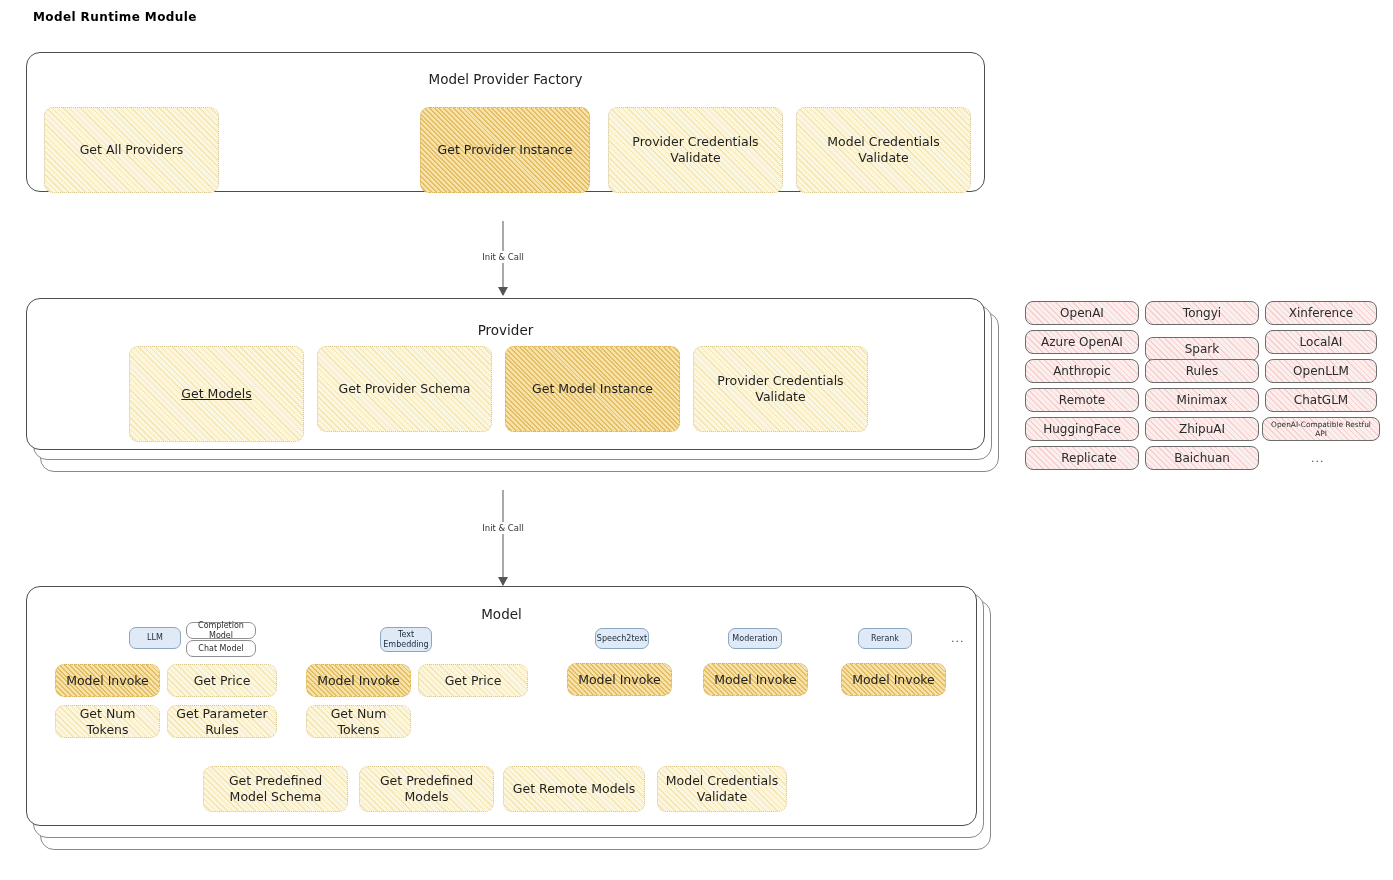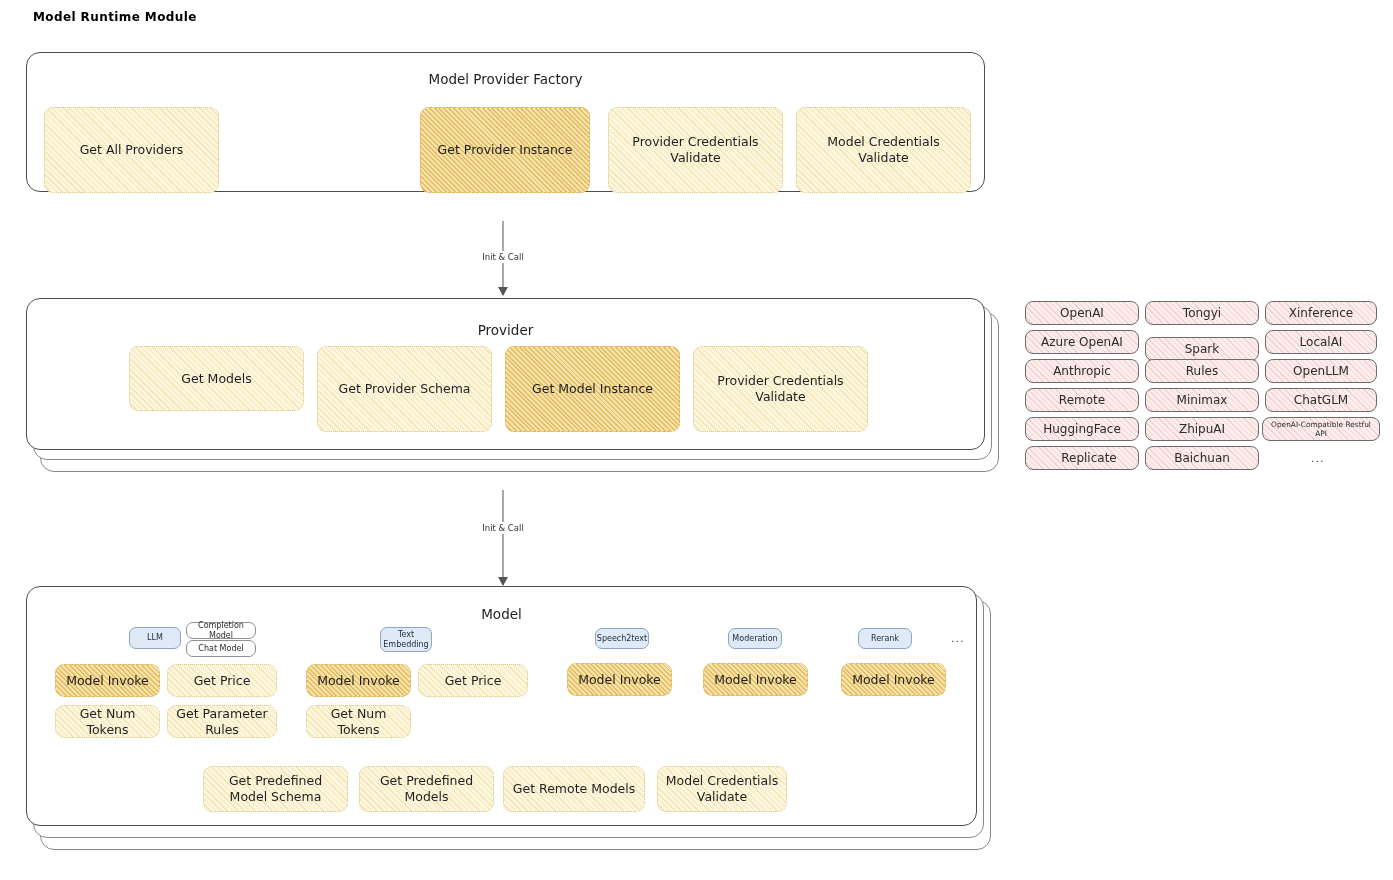--- a/index.html
+++ b/index.html
@@ -117,21 +117,21 @@
     <div class="head"></div>
     <div class="lbl" style="top:30px;">Init &amp; Call</div>
   </div>
 
   <div class="panel ghost" style="left:40px; top:312px; width:959px; height:160px;"></div>
   <div class="panel ghost" style="left:33px; top:305px; width:959px; height:155px;"></div>
   <div class="panel" style="left:26px; top:298px; width:959px; height:152px;">
     <div class="panel-title" style="top:23px;">Provider</div>
   </div>
 
-  <div class="node light" style="left:129px; top:346px; width:175px; height:65px;">Get Models</div>
+  <div class="node light" style="left:129px; top:346px; width:175px; height:96px;text-decoration:underline;">Get Models</div>
   <div class="node light" style="left:317px; top:346px; width:175px; height:86px;">Get Provider Schema</div>
   <div class="node hi" style="left:505px; top:346px; width:175px; height:86px;">Get Model Instance</div>
   <div class="node light" style="left:693px; top:346px; width:175px; height:86px;">Provider Credentials Validate</div>
 
   <div>
 
     <div class="node rose" style="left:1025px; top:301px; width:114px; height:24px;">OpenAI</div>
     <div class="node rose" style="left:1025px; top:330px; width:114px; height:24px;">Azure OpenAI</div>
     <div class="node rose" style="left:1025px; top:359px; width:114px; height:24px;">Anthropic</div>
     <div class="node rose" style="left:1025px; top:388px; width:114px; height:24px;">Remote</div>

